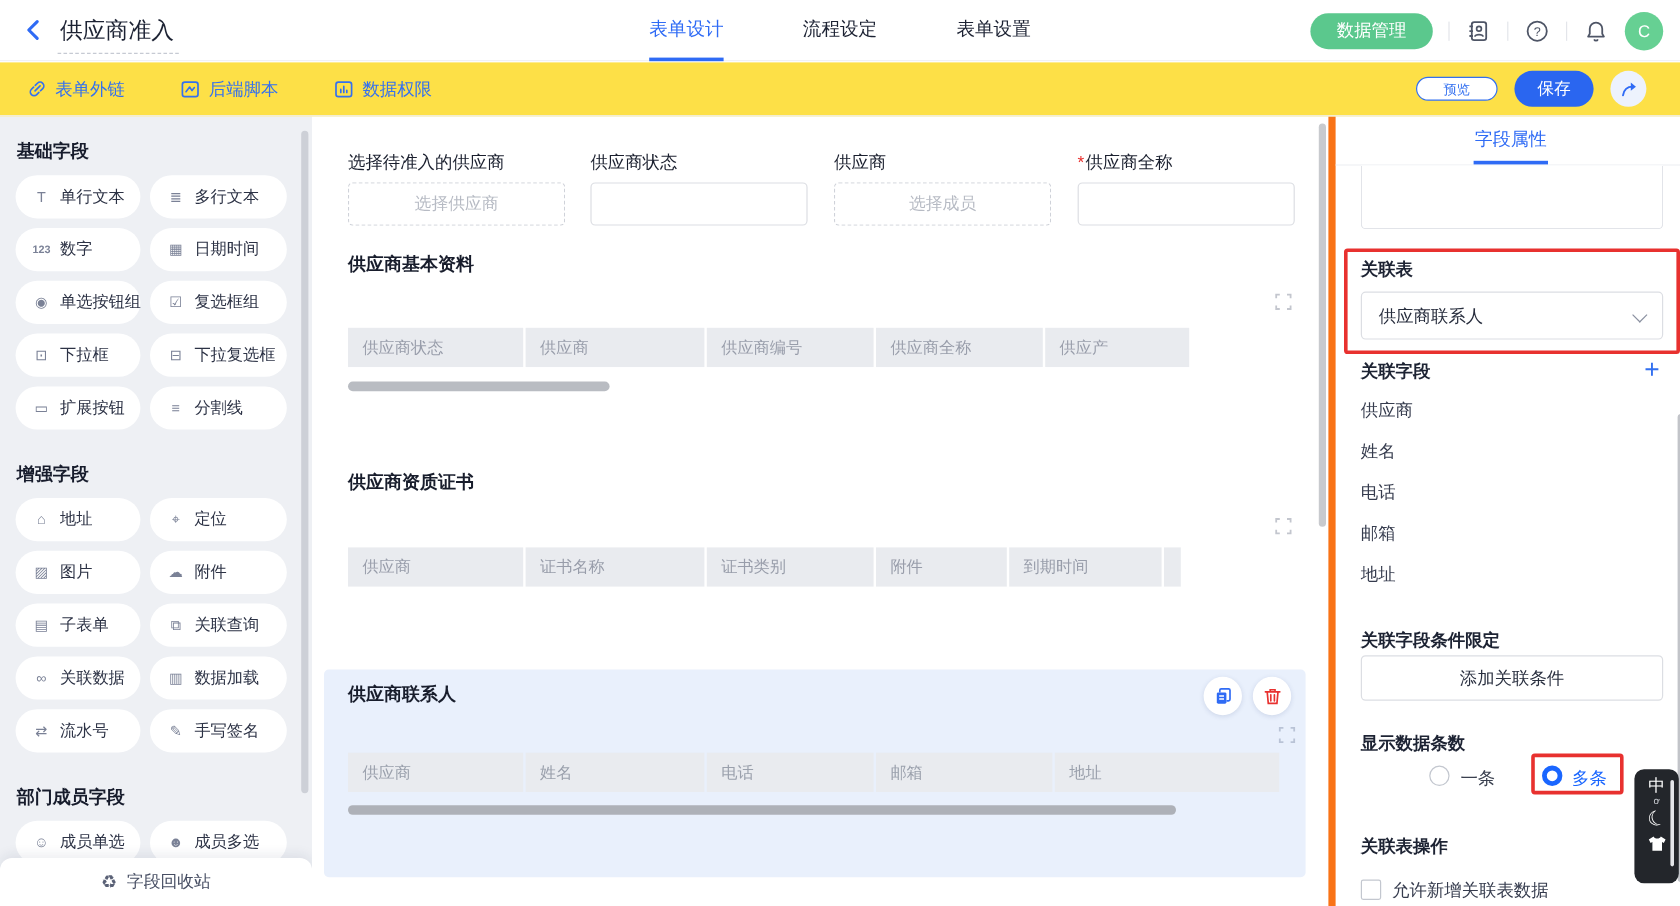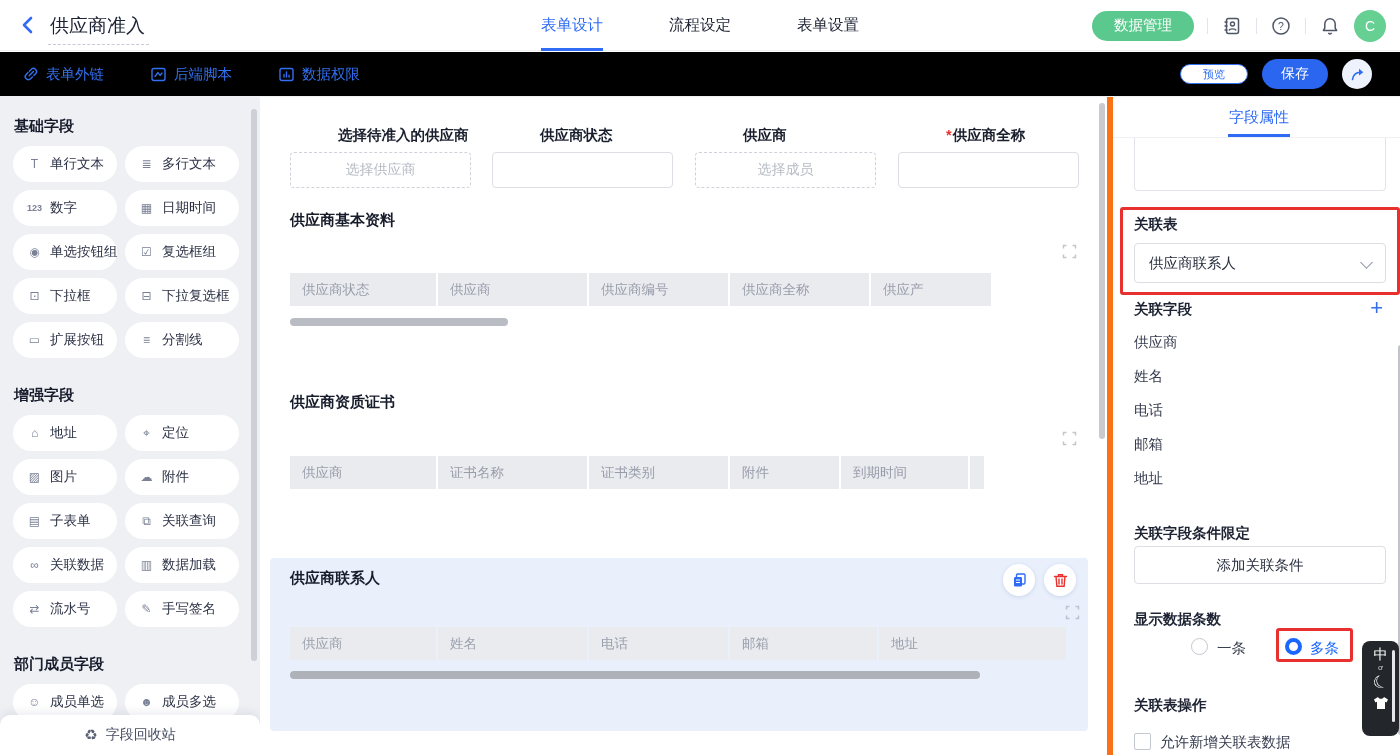--- a/index.html
+++ b/index.html
@@ -13,21 +13,21 @@
   .tb-tabs { position:absolute; left:50%; transform:translateX(-50%); top:0; height:51px; display:flex; gap:66px; }
   .tb-tab { height:51px; line-height:50px; font-size:15.5px; color:#1c2233; cursor:pointer; }
   .tb-tab.active { color:#2f6bf5; border-bottom:3px solid #2f6bf5; }
   .tb-right { position:absolute; right:14px; top:0; height:51px; display:flex; align-items:center; gap:13px; }
   .btn-green { height:30px; padding:0 22px; border-radius:16px; background:#5bc88d; color:#fff; font-size:14.5px; border:none; display:flex; align-items:center; cursor:pointer; }
   .vdiv { width:1px; height:16px; background:#e3e5ea; }
   .tb-ic { width:22px; height:22px; display:flex; align-items:center; justify-content:center; cursor:pointer; }
   .avatar { width:32px; height:32px; border-radius:50%; background:#66d093; color:#fff; font-size:14px; display:flex; align-items:center; justify-content:center; cursor:pointer; }
 
   
-  .toolbar { position:absolute; top:52px; left:0; width:1400px; height:45px; background:#000000; border-bottom:1px solid #f0f1f4; display:flex; align-items:center; z-index:5; }
+  .toolbar { position:absolute; top:52px; left:0; width:1400px; height:45px; background:#fde047; border-bottom:1px solid #f0f1f4; display:flex; align-items:center; z-index:5; }
   .tool-links { display:flex; gap:46px; margin-left:22px; }
   .tool-link { display:flex; align-items:center; gap:7px; color:#3370f0; font-size:14.5px; cursor:pointer; }
   .tool-right { margin-left:auto; margin-right:28px; display:flex; align-items:center; gap:14px; }
   .btn-preview { width:68px; height:20px; border-radius:16px; border:1px solid #3370f0; background:#fff; color:#3370f0; font-size:11px; cursor:pointer; }
   .btn-save { width:66px; height:30px; border-radius:16px; border:none; background:#2a66f0; color:#fff; font-size:14px; cursor:pointer; }
   .btn-share { width:30px; height:30px; border-radius:50%; background:#edf2fd; border:none; display:flex; align-items:center; justify-content:center; cursor:pointer; }
 
   
   .sidebar { position:absolute; top:97px; left:0; width:260px; height:658px; background:#eef0f4; overflow:hidden; }
   .sec-title { margin:20px 0 10px 14px; font-size:15px; font-weight:bold; color:#171c2c; }
@@ -36,21 +36,21 @@
   .pill:nth-child(even) { width:114px; }
   .pill .ic { min-width:17px; margin-right:7px; color:#7a8196; font-size:12px; text-align:center; line-height:1; }
   .pill .lb { font-size:13.5px; color:#2c3245; white-space:nowrap; }
   .sb-scroll { position:absolute; right:3px; top:12px; width:6px; height:552px; background:#cdd0d7; border-radius:3px; }
   .recycle { position:absolute; left:0; bottom:0; width:260px; height:40px; background:#fff; border-radius:10px 10px 0 0; box-shadow:0 -3px 10px rgba(30,40,80,.08); display:flex; align-items:center; justify-content:center; gap:8px; color:#474e63; font-size:14px; cursor:pointer; }
   .recycle .ic { font-size:15px; color:#5a6176; }
 
   
   .canvas { position:absolute; top:97px; left:260px; width:847px; height:658px; background:#fff; overflow:hidden; }
   .fld { position:absolute; top:29px; width:181px; height:66px; }
-  .fld-label { position:absolute; top:0; font-size:14.5px; font-weight:bold; color:#1a1f2e; white-space:nowrap;margin-left:48px; }
+  .fld-label { position:absolute; top:0; font-size:14.5px; font-weight:normal; color:#1a1f2e; white-space:nowrap; }
   .req { color:#e8312f; margin-right:1px; }
   .fld-input { position:absolute; top:26px; left:0; width:181px; height:36px; border:1px solid #dcdee3; border-radius:4px; background:#fff; display:flex; align-items:center; justify-content:center; color:#b7bbc4; font-size:14px; cursor:text; }
   .fld-input.dashed { border-style:dashed; border-color:#cfd2d9; }
   .tbl-title { position:absolute; font-size:15px; font-weight:bold; color:#181d2c; }
   .expand { position:absolute; width:15px; height:15px; cursor:pointer; }
   .thead { position:absolute; display:flex; height:33px; overflow:hidden; }
   .th { flex:none; background:#e9ebef; color:#989daa; font-size:13.5px; display:flex; align-items:center; padding-left:12px; margin-right:2px; }
   .sel .th { color:#9aa0ac; }
   .hbar { position:absolute; height:8px; border-radius:4px; background:#b9bcc2; cursor:pointer; }
   .sel-box { position:absolute; left:10px; top:461px; width:818px; height:173px; background:#e9f0fc; border-radius:4px; cursor:pointer; }

